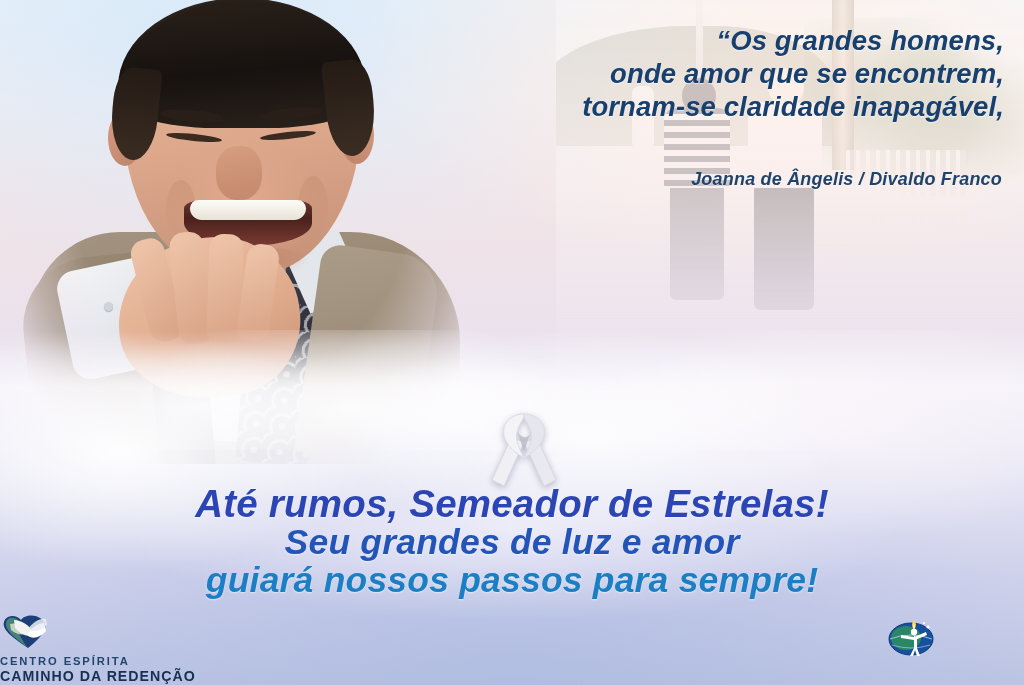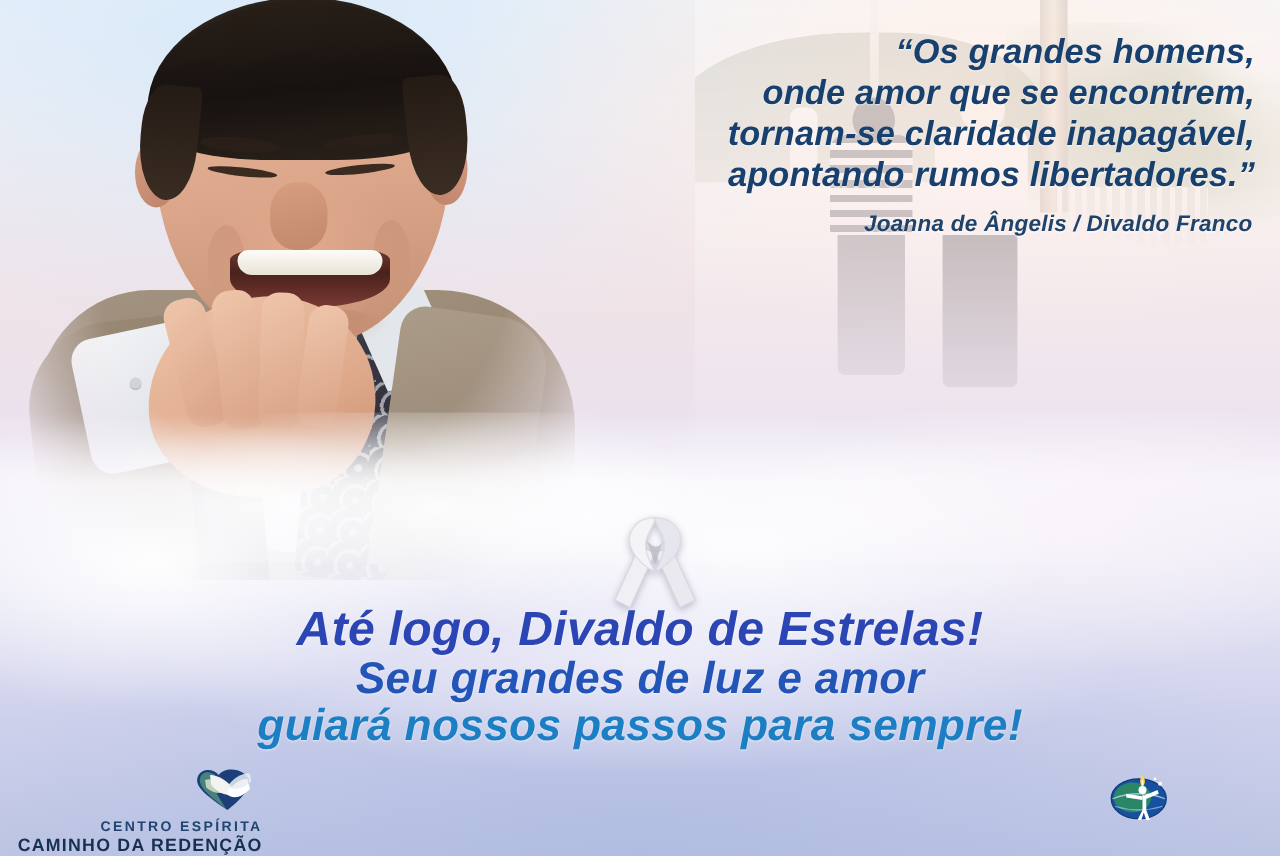--- a/index.html
+++ b/index.html
@@ -217,21 +217,21 @@
     letter-spacing:.2px;
   }
   .headline .h1 { display:block; font-size:38.5px; line-height:39px; color:#2b46b4;
                   text-shadow:0 1px 2px rgba(255,255,255,.55); }
   .headline .h2 { display:block; font-size:35.5px; line-height:38px; color:#2355b8;
                   text-shadow:0 1px 2px rgba(255,255,255,.55); }
   .headline .h3 { display:block; font-size:35.5px; line-height:38px; color:#1c7fc4;
                   text-shadow:0 1px 2px rgba(255,255,255,.55); }
 
   
-  .footer-left  { position:absolute; left:0px;  top:614px; width:210px; text-align:right; }
+  .footer-left  { position:absolute; left:0px;  top:614px; width:210px; text-align:left; }
   .footer-right { position:absolute; right:8px; top:612px; width:210px; text-align:center; }
 
   .logo-mark { display:block; margin:0 auto; }
   .fl-l1 { font-size:11.2px; font-weight:bold; color:#21456f; letter-spacing:1.9px; line-height:14px; }
   .fl-l2 { font-size:14.2px; font-weight:bold; color:#162f52; letter-spacing:1.0px; line-height:17px; }
   .fr-l1 { font-size:15.2px; font-weight:bold; color:#16305a; letter-spacing:.9px; line-height:18px; margin-top:2px; }
 </style>
 </head>
 <body>
 
@@ -292,36 +292,35 @@
     <div class="fing f4"></div>
   </div>
 
   <div class="clouds-top"></div>
   <div class="clouds"></div>
 
   <div class="quote">
     <span class="ln">“Os grandes homens,</span>
     <span class="ln">onde amor que se encontrem,</span>
     <span class="ln">tornam-se claridade inapagável,</span>
-    <span class="ln">apontando rumos libertadores.”</span>
   </div>
   <div class="quote-author">Joanna de Ângelis / Divaldo Franco</div>
 
   <div class="ribbon">
     <svg width="74" height="80" viewBox="0 0 74 80" aria-hidden="true">
       <path d="M37 34 L17 78 L5 72 L24 30 Z" fill="#f0f0f4" stroke="#d8d8e2" stroke-width="1"></path>
       <path d="M37 34 L57 78 L69 72 L50 30 Z" fill="#e9e9ef" stroke="#d8d8e2" stroke-width="1"></path>
       <path d="M37 6 C21 6 12 20 19 33 C24 42 31 46 37 50 C32 40 28 32 30 24 C32 16 37 12 37 6 Z" fill="#f4f4f7" stroke="#dcdce6" stroke-width="1"></path>
       <path d="M37 6 C53 6 62 20 55 33 C50 42 43 46 37 50 C42 40 46 32 44 24 C42 16 37 12 37 6 Z" fill="#e6e6ee" stroke="#dcdce6" stroke-width="1"></path>
       <path d="M30 24 C33 31 35 38 37 44 C39 38 41 31 44 24 C41 30 37 32 30 24 Z" fill="#b9b9c6" opacity="0.75"></path>
     </svg>
   </div>
 
   <div class="headline">
-    <span class="h1">Até logo, Divaldo de Estrelas!</span>
+    <span class="h1">Até rumos, Semeador de Estrelas!</span>
     <span class="h2">Seu grandes de luz e amor</span>
     <span class="h3">guiará nossos passos para sempre!</span>
   </div>
 
   <div class="footer-left">
     <span class="logo-mark">
       <svg width="56" height="36" viewBox="0 0 56 36" aria-hidden="true">
         <path d="M28 34 C10 22 2 15 4 8 C6 1 16 0 21 6 C24 1 34 0 40 4 C50 10 46 20 28 34 Z" fill="#1c3f79"></path>
         <path d="M27 33 C12 22 5 15 6 9 C7 3 14 2 19 7 C15 13 18 20 27 33 Z" fill="#4f8f7a" opacity="0.85"></path>
         <path d="M10 10 C16 8 23 11 28 18 C24 22 17 21 11 16 Z" fill="#cfd9c9" opacity="0.9"></path>

